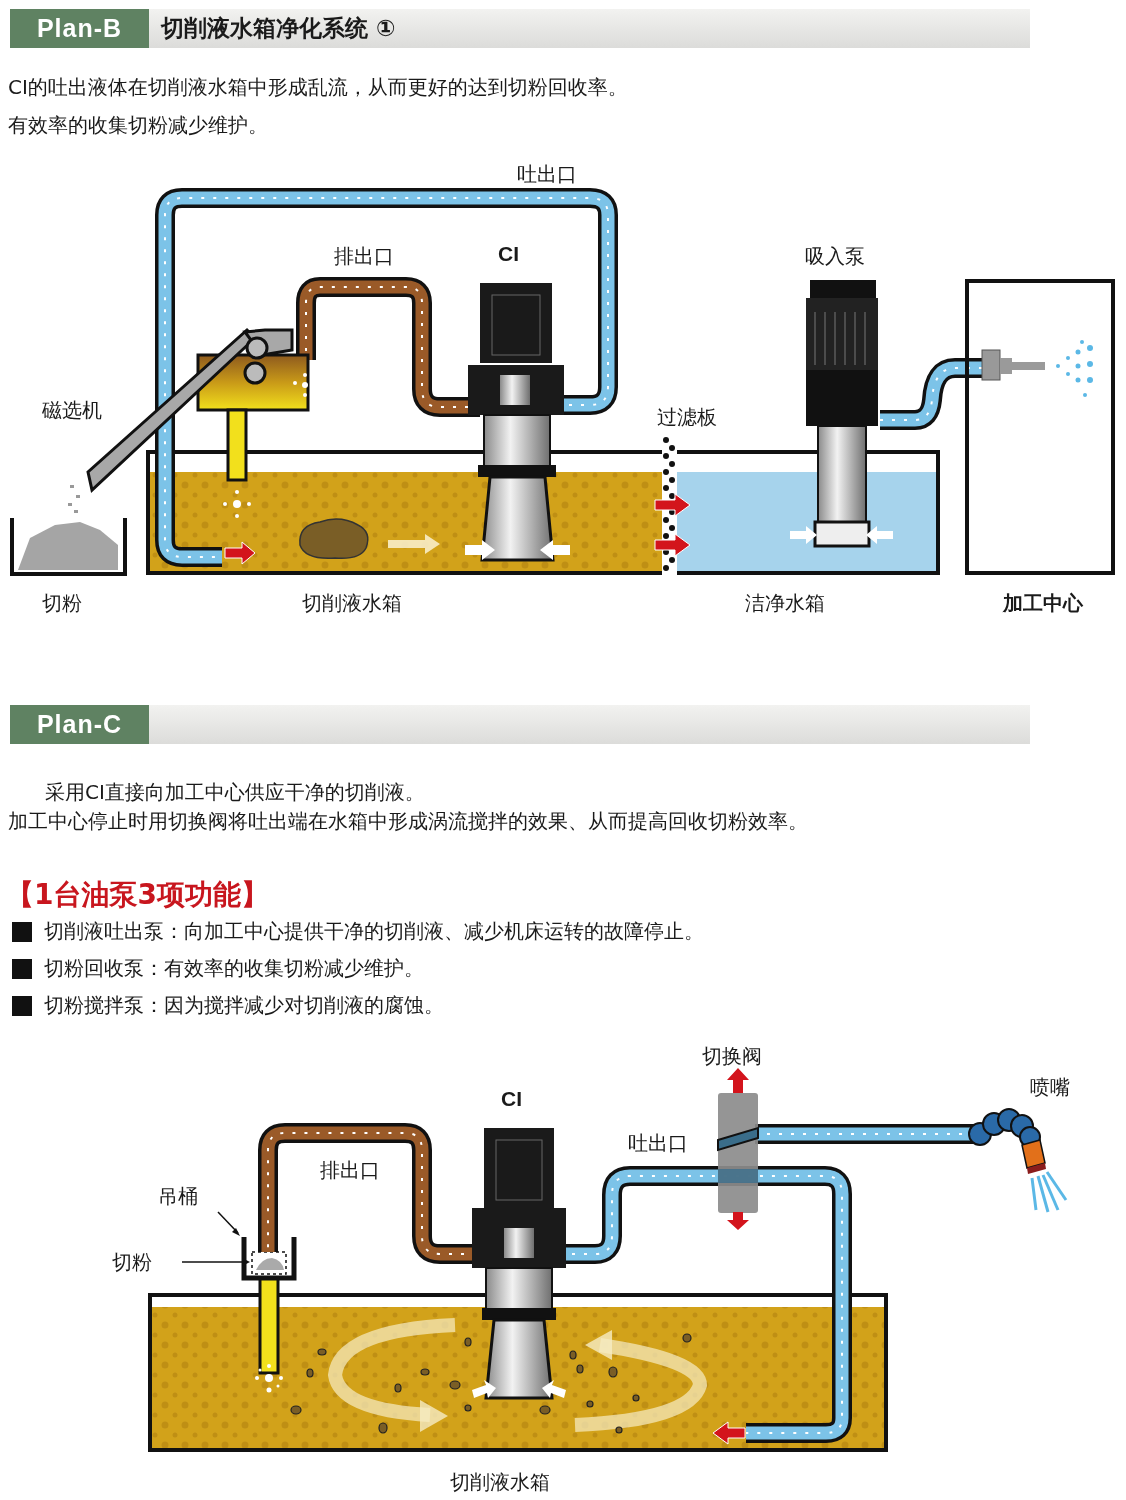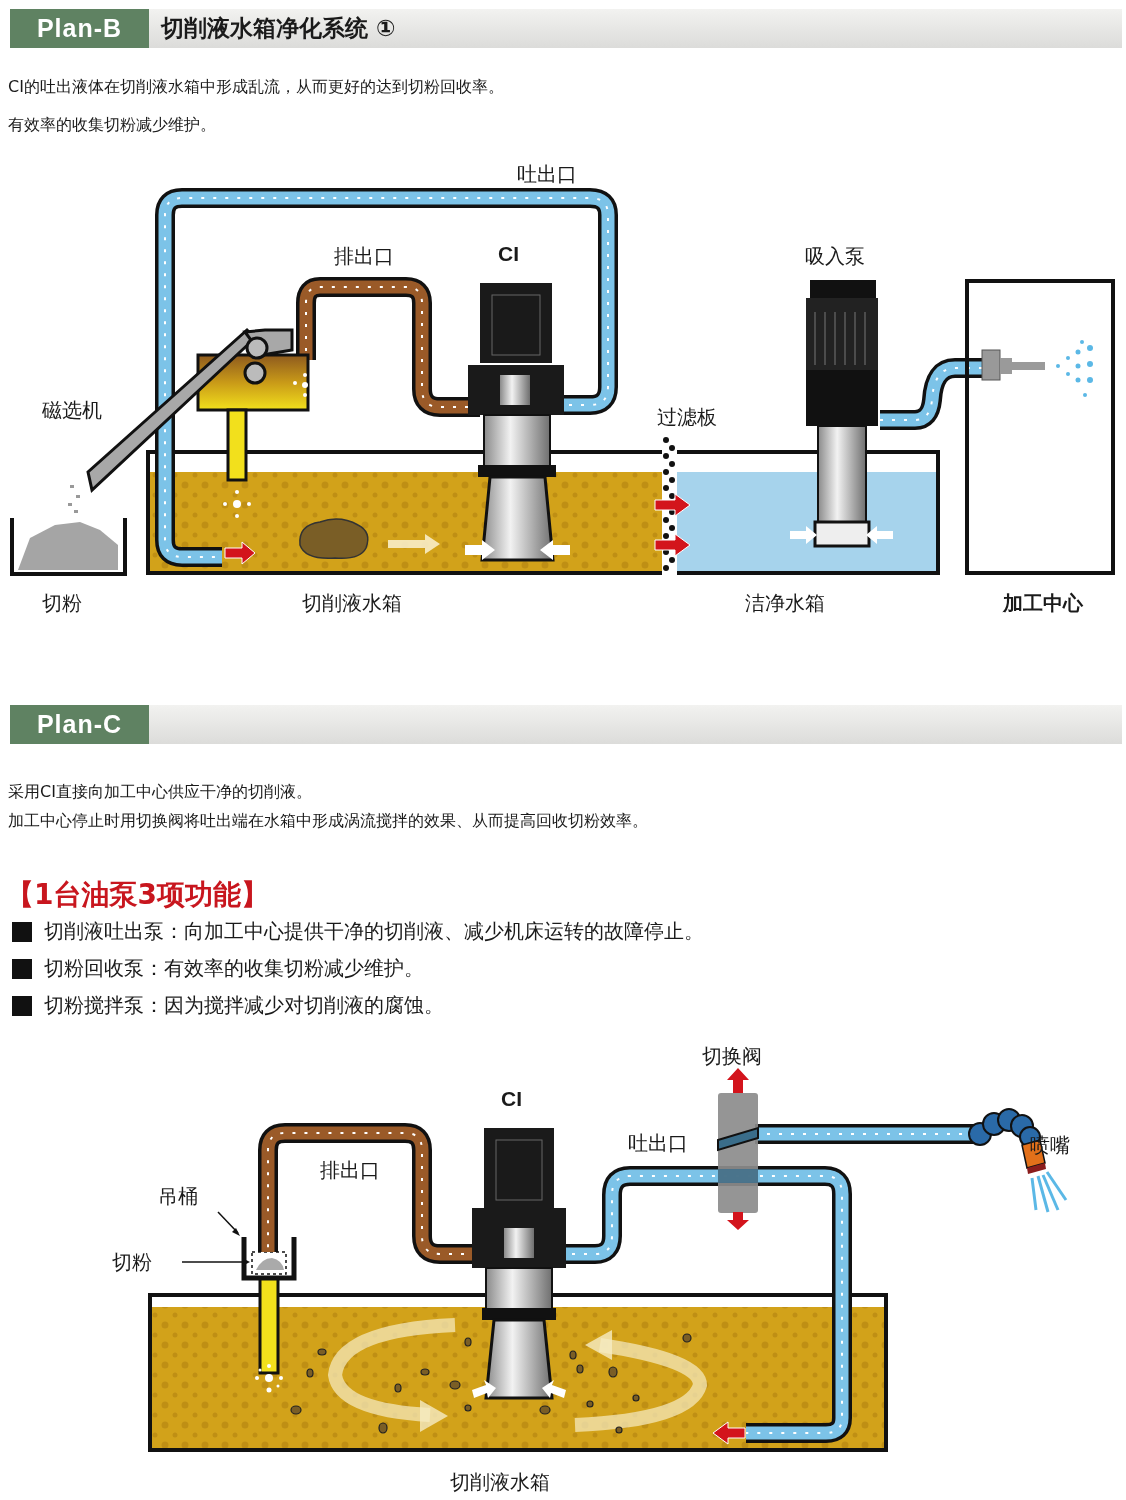--- a/index.html
+++ b/index.html
@@ -1,20 +1,20 @@
 <!DOCTYPE html>
 <html><head>
 <meta charset="utf-8">
 <style>
   html,body{margin:0;padding:0;background:#fff;}
   body{width:1126px;height:1500px;position:relative;overflow:hidden;font-family:"DejaVu Sans",sans-serif;color:#1a1a1a;}
-  .hdr{position:absolute;left:10px;width:1112px;height:39px;background:linear-gradient(#f2f2f0,#dcdcda);display:flex;align-items:center;}
+  .hdr{position:absolute;left:10px;width:1020px;height:39px;background:linear-gradient(#f2f2f0,#dcdcda);display:flex;align-items:center;}
   .hdr .tag{width:139px;height:39px;background:#5f8262;color:#fff;font-family:"Liberation Sans",sans-serif;font-weight:bold;font-size:25px;display:flex;align-items:center;justify-content:center;letter-spacing:1px;}
   .hdr .ttl{margin-left:12px;font-weight:bold;font-size:23px;color:#1a1a1a;}
-  .p{position:absolute;left:8px;font-size:16px;line-height:30px;}
+  .p{position:absolute;left:8px;font-size:20px;line-height:30px;}
   .red{position:absolute;left:6px;font-size:28px;font-weight:bold;color:#c8161e;}
   .bullet{position:absolute;left:12px;font-size:20px;display:flex;align-items:center;}
   .bullet .sq{width:20px;height:20px;background:#111;margin-right:12px;}
   .lbl{position:absolute;font-size:20px;white-space:nowrap;}
   .lblb{position:absolute;font-size:21px;font-weight:bold;font-family:"Liberation Sans",sans-serif;}
 </style>
 </head>
 <body>
 
 <div class="hdr" style="top:9px;">
@@ -181,21 +181,21 @@
 <div class="lbl" style="left:42px;top:397px;">磁选机</div>
 <div class="lbl" style="left:657px;top:404px;">过滤板</div>
 <div class="lbl" style="left:42px;top:590px;">切粉</div>
 <div class="lbl" style="left:302px;top:590px;">切削液水箱</div>
 <div class="lbl" style="left:745px;top:590px;">洁净水箱</div>
 <div class="lbl" style="left:1003px;top:590px;font-weight:bold;">加工中心</div>
 
 <div class="hdr" style="top:705px;">
   <div class="tag">Plan-C</div>
 </div>
-<div class="p" style="top:777px;">采用CI直接向加工中心供应干净的切削液。</div>
+<div class="p" style="top:777px;margin-left:37px;">采用CI直接向加工中心供应干净的切削液。</div>
 <div class="p" style="top:806px;">加工中心停止时用切换阀将吐出端在水箱中形成涡流搅拌的效果、从而提高回收切粉效率。</div>
 
 <div class="red" style="top:876px;">【1台油泵3项功能】</div>
 <div class="bullet" style="top:918px;">
     <span class="sq"></span>
     <span>切削液吐出泵：向加工中心提供干净的切削液、减少机床运转的故障停止。</span>
   </div>
 <div class="bullet" style="top:955px;">
     <span class="sq"></span>
     <span>切粉回收泵：有效率的收集切粉减少维护。</span>
@@ -315,19 +315,19 @@
     <rect x="482" y="1308" width="74" height="12" fill="#111"></rect>
     <polygon points="494,1320 544,1320 552,1398 486,1398" fill="url(#steel2)" stroke="#111" stroke-width="3"></polygon>
     <polygon points="472,1390 486,1385 484,1380 496,1388 488,1398 487,1393 474,1398" fill="#fff"></polygon>
     <polygon points="566,1390 552,1385 554,1380 542,1388 550,1398 551,1393 564,1398" fill="#fff"></polygon>
   </g>
 
   <polygon points="745,1428 728,1428 728,1422 713,1433 728,1444 728,1438 745,1438" fill="#d3141c" stroke="#fff" stroke-width="1"></polygon>
 </svg>
 
 <div class="lbl" style="left:702px;top:1043px;">切换阀</div>
-<div class="lbl" style="left:985px;top:1132px;padding-left:45px;">喷嘴</div>
+<div class="lbl" style="left:985px;top:1074px;padding-left:45px;">喷嘴</div>
 <div class="lblb" style="left:501px;top:1087px;">CI</div>
 <div class="lbl" style="left:628px;top:1130px;">吐出口</div>
 <div class="lbl" style="left:320px;top:1157px;">排出口</div>
 <div class="lbl" style="left:158px;top:1183px;">吊桶</div>
 <div class="lbl" style="left:112px;top:1249px;">切粉</div>
 <div class="lbl" style="left:450px;top:1469px;">切削液水箱</div>
 
 </body></html>

